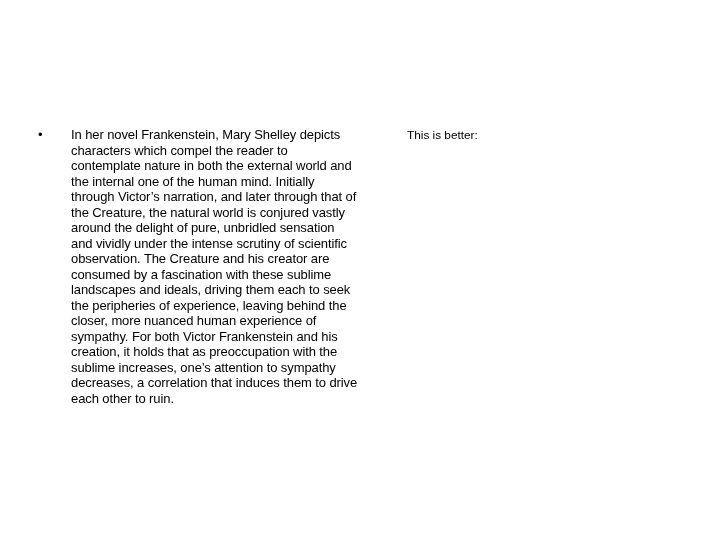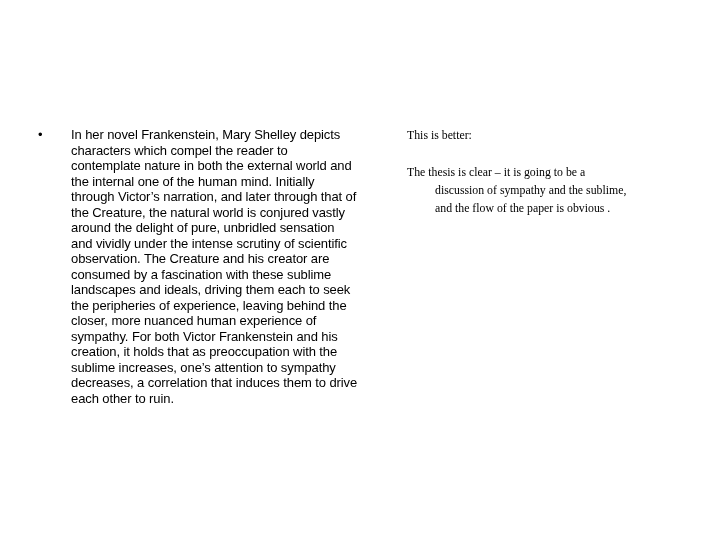--- a/index.html
+++ b/index.html
@@ -48,21 +48,20 @@
       left: 407px;
       top: 126px;
       width: 230px;
       font-size: 11.8px;
       line-height: 18px;
     }
     .right-col p {
       margin: 0;
       padding-left: 28px;
       text-indent: -28px;
-      font-family: Liberation Serif, serif;
     }
     .right-col p.heading {
       padding-left: 0;
       text-indent: 0;
       margin-bottom: 19px;
     }
     .right-col p.para {
       margin-bottom: 18px;
     }
   </style>
@@ -73,16 +72,15 @@
 
   <div class="left-col">
     <div class="bullet-item">
       <span class="bullet-glyph">•</span>
       <span class="bullet-text">In her novel Frankenstein, Mary Shelley depicts characters which compel the reader to contemplate nature in both the external world and the internal one of the human mind. Initially through Victor’s narration, and later through that of the Creature, the natural world is conjured vastly around the delight of pure, unbridled sensation and vividly under the intense scrutiny of scientific observation. The Creature and his creator are consumed by a fascination with these sublime landscapes and ideals, driving them each to seek the peripheries of experience, leaving behind the closer, more nuanced human experience of sympathy. For both Victor Frankenstein and his creation, it holds that as preoccupation with the sublime increases, one’s attention to sympathy decreases, a correlation that induces them to drive each other to ruin.</span>
     </div>
   </div>
 
   <div class="right-col">
     <p class="heading">This is better:</p>
-    <p class="para">The thesis is clear – it is going to be a discussion of sympathy  and the sublime, and the flow of the paper is obvious .</p>
   </div>
 
 </div>
 
 </body></html>

